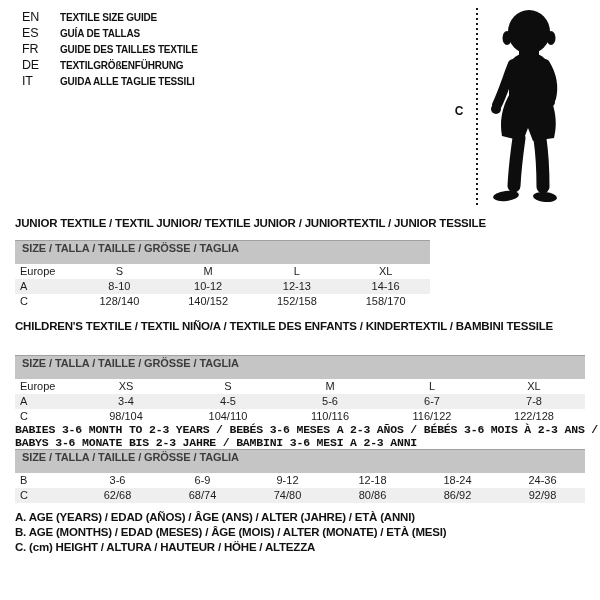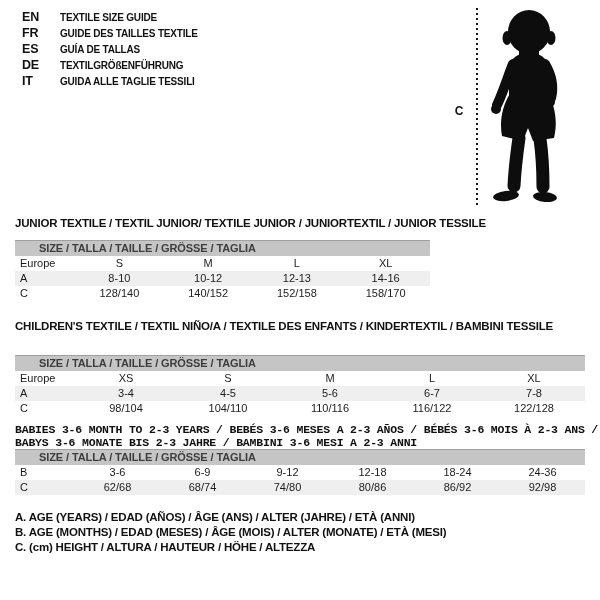--- a/index.html
+++ b/index.html
@@ -5,63 +5,63 @@
   html,body{margin:0;padding:0;background:#fff;}
   .canvas{
     position:relative;width:600px;height:600px;background:#fff;overflow:hidden;
     font-family:"Liberation Sans","DejaVu Sans",sans-serif;color:#1b1b1b;
     -webkit-font-smoothing:antialiased;
   }
 
   
   .lang-list{position:absolute;left:22px;top:8px;}
   .lang-row{height:16px;line-height:16px;white-space:nowrap;}
-  .lang-code{display:inline-block;width:38px;font-weight:700;font-size:12.5px;letter-spacing:-0.2px;color:#111;}
+  .lang-code{display:inline-block;width:38px;font-weight:400;font-size:12.5px;letter-spacing:-0.2px;color:#111;}
   .lang-label{font-weight:700;font-size:10px;letter-spacing:-0.2px;color:#111;}
 
   
   .figure{position:absolute;left:450px;top:4px;width:146px;height:212px;}
   .dotted-line{position:absolute;left:26px;top:4px;width:2px;height:200px;
     background:repeating-linear-gradient(to bottom,#161616 0 2px,transparent 2px 5px);}
   .figure-label{position:absolute;left:0;top:100px;width:18px;text-align:center;
     font-weight:700;font-size:12px;color:#111;}
   svg.baby{position:absolute;left:34px;top:4px;width:90px;height:202px;}
 
   
   .tblock{position:absolute;left:15px;}
   .tblock[data-table="0"]{top:217px;width:415px;}
   .tblock[data-table="1"]{top:320px;width:570px;}
   .tblock[data-table="2"]{top:423px;width:570px;}
   .ttitle{font-weight:700;font-size:11.5px;line-height:13px;letter-spacing:-0.2px;color:#111;white-space:nowrap;}
   .tblock[data-table="0"] .ttitle{margin-bottom:10px;}
   .tblock[data-table="1"] .ttitle{margin-bottom:22px;}
   .tblock[data-table="2"] .ttitle{margin-bottom:0;font-family:Liberation Mono, monospace;}
-  .sizebar{box-sizing:border-box;height:16px;line-height:15px;padding-left:24px;
+  .sizebar{box-sizing:border-box;height:24px;line-height:15px;padding-left:7px;
     background:var(--size-bar-bg,#c5c5c5);border-top:1px solid var(--size-bar-border,#a0a0a0);
     font-weight:700;font-size:11px;letter-spacing:-0.1px;color:#3d3d3d;}
   table.sizes{width:100%;border-collapse:collapse;table-layout:fixed;}
   table.sizes td{height:15px;padding:0;font-size:11px;line-height:15px;color:#1c1c1c;
     text-align:center;vertical-align:middle;white-space:nowrap;}
   table.sizes td.rowlabel{text-align:left;padding-left:5px;}
   table.sizes tr:nth-child(even){background:var(--row-stripe,#efefef);}
 
   
   .legend{position:absolute;left:15px;top:510px;}
   .legend-line{height:15px;line-height:15px;font-weight:700;font-size:11.5px;
     letter-spacing:-0.2px;color:#111;white-space:nowrap;}
 </style>
 </head>
 <body>
 
 <div class="canvas">
 
   <div class="lang-list">
       <div class="lang-row"><span class="lang-code">EN</span><span class="lang-label">TEXTILE SIZE GUIDE</span></div>
+      <div class="lang-row"><span class="lang-code">ES</span><span class="lang-label">GUÍA DE TALLAS</span></div>
       <div class="lang-row"><span class="lang-code">FR</span><span class="lang-label">GUIDE DES TAILLES TEXTILE</span></div>
-      <div class="lang-row"><span class="lang-code">ES</span><span class="lang-label">GUÍA DE TALLAS</span></div>
       <div class="lang-row"><span class="lang-code">DE</span><span class="lang-label">TEXTILGRÖßENFÜHRUNG</span></div>
       <div class="lang-row"><span class="lang-code">IT</span><span class="lang-label">GUIDA ALLE TAGLIE TESSILI</span></div>
     </div>
 
   <div class="figure">
     <div class="dotted-line"></div>
     <div class="figure-label">C</div>
     <svg class="baby" viewBox="0 0 90 202" xmlns="http://www.w3.org/2000/svg">
       <g fill="#0d0d0d" stroke="none">
         <ellipse cx="45" cy="24" rx="21" ry="22"></ellipse>

